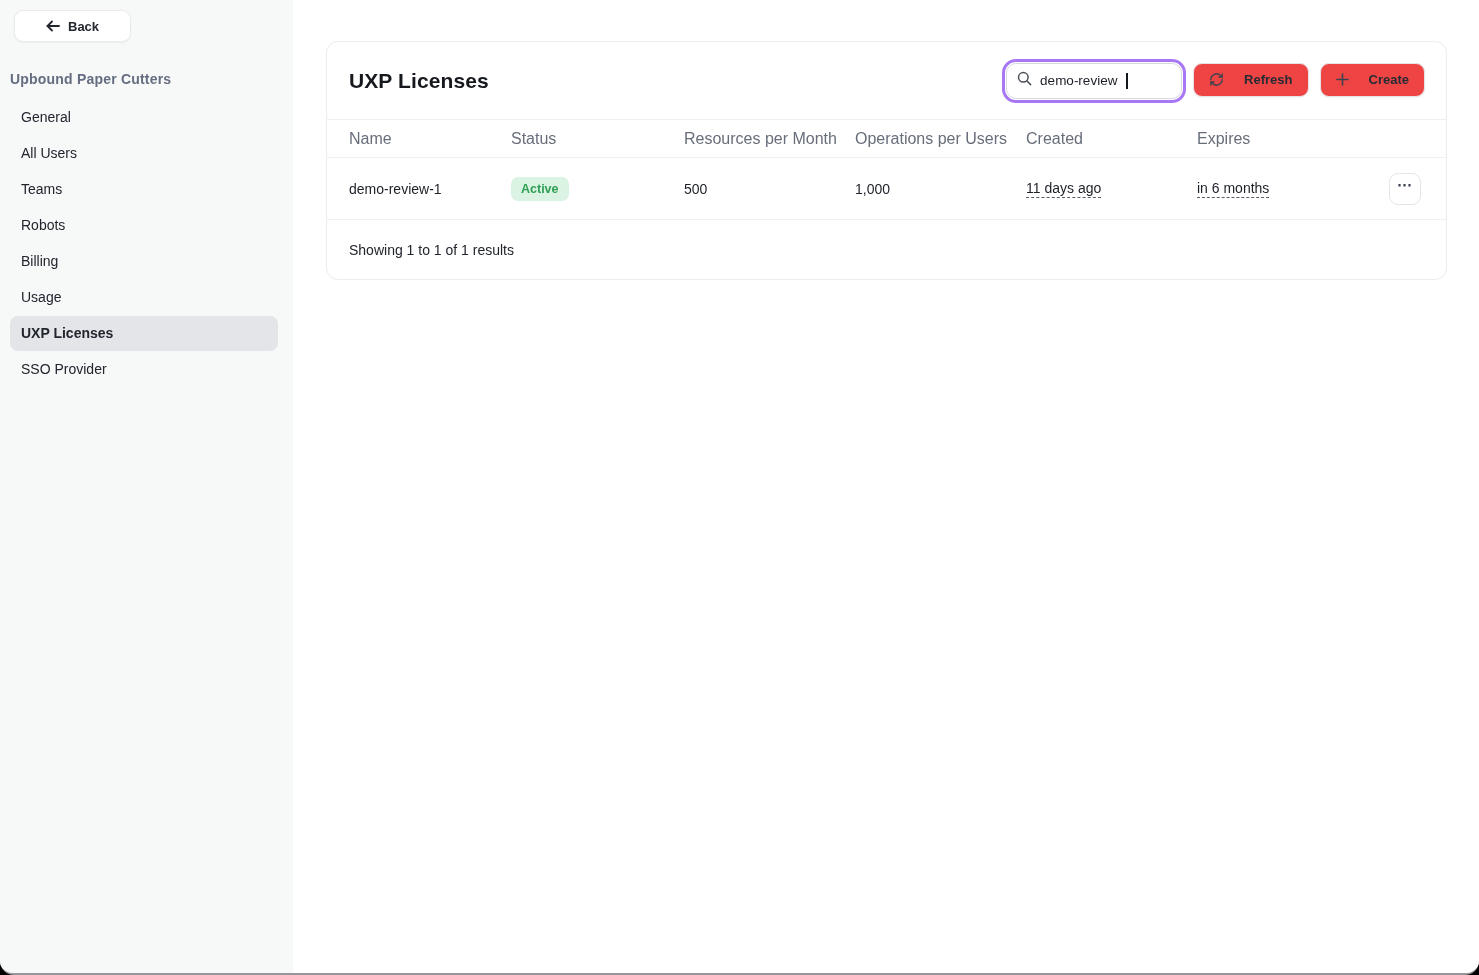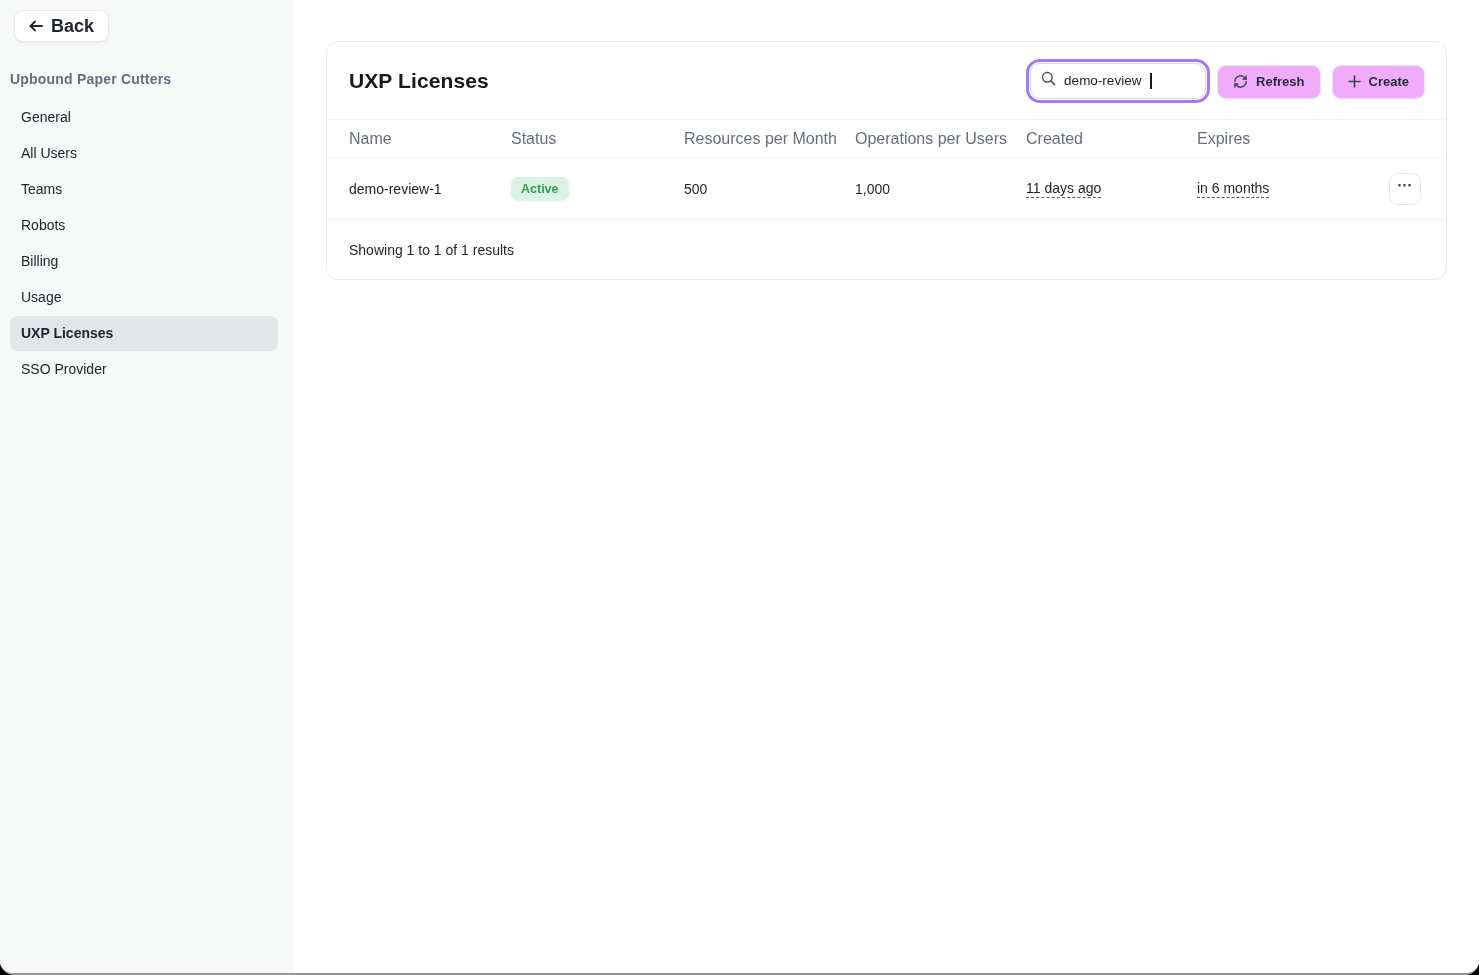--- a/index.html
+++ b/index.html
@@ -19,26 +19,26 @@
 
   
   .sidebar {
     width: 293px; flex: 0 0 293px;
     background: #f7f8f8;
     padding-top: 10px;
   }
   .back-btn {
     display: inline-flex; align-items: center; gap: 8px;
     margin: 0 0 0 14px;
-    height: 32px; padding: 0 14px;
+    height: 32px; padding: 0 31px;
     background: #fff;
     border: 1px solid #e9eaec;
     border-radius: 9px;
     box-shadow: 0 1px 2px rgba(16,24,40,.05);
-    font-size: 18px; font-weight: 700; color: #22262e;
+    font-size: 13px; font-weight: 700; color: #22262e;
     cursor: pointer;
   }
   .back-btn svg { display: block; }
   .org-name {
     margin: 29px 0 0 10px;
     font-size: 14px; font-weight: 700;
     color: #656d81;
     letter-spacing: .2px;
   }
   .nav { list-style: none; margin: 13px 15px 0 10px; }
@@ -62,40 +62,40 @@
     background: #fff;
     border: 1px solid #ececee;
     border-radius: 12px;
   }
   .card-header {
     display: flex; align-items: center;
     height: 77px;
     padding: 0 21px 0 22px;
   }
   .page-title { font-size: 21px; font-weight: 700; color: #15181d; letter-spacing: .1px; }
-  .controls { margin-left: auto; display: flex; align-items: flex-end; gap: 11px; }
+  .controls { margin-left: auto; display: flex; align-items: flex-start; gap: 11px; }
 
   .search-box {
     display: flex; align-items: center; gap: 8px;
     width: 176px; height: 36px;
     padding: 0 10px;
     background: #fff;
     border: 1px solid #d7d9de;
     border-radius: 10px;
     outline: 3px solid #a877f6;
     outline-offset: 1px;
     cursor: text;
   }
   .search-box .txt { font-size: 13.5px; color: #1b1f26; white-space: nowrap; }
   .caret { display: inline-block; width: 1.5px; height: 16px; background: #15181d; vertical-align: text-bottom; margin-left: 1px; }
 
   .btn {
-    display: inline-flex; align-items: center; gap: 8px;
+    display: inline-flex; align-items: center; gap: 20px;
     height: 34px; padding: 0 15px;
-    background: #f0abfc;
+    background: #ef4444;
     border: 1px solid #e4e5e9;
     border-radius: 9px;
     box-shadow: 0 1px 2px rgba(16,24,40,.05);
     font-size: 13px; font-weight: 700; color: #262b34;
     cursor: pointer; white-space: nowrap;
   }
   .btn svg { display: block; }
 
   
   .tbl-head, .tbl-row {

